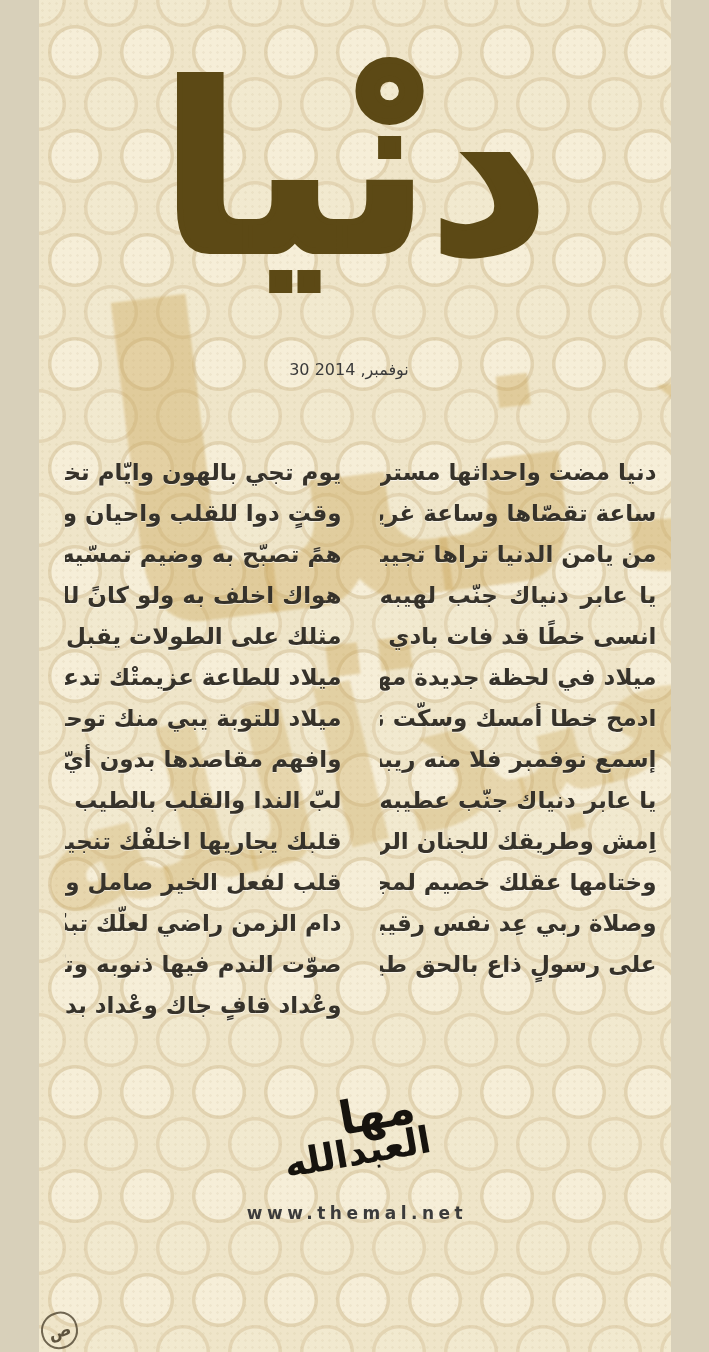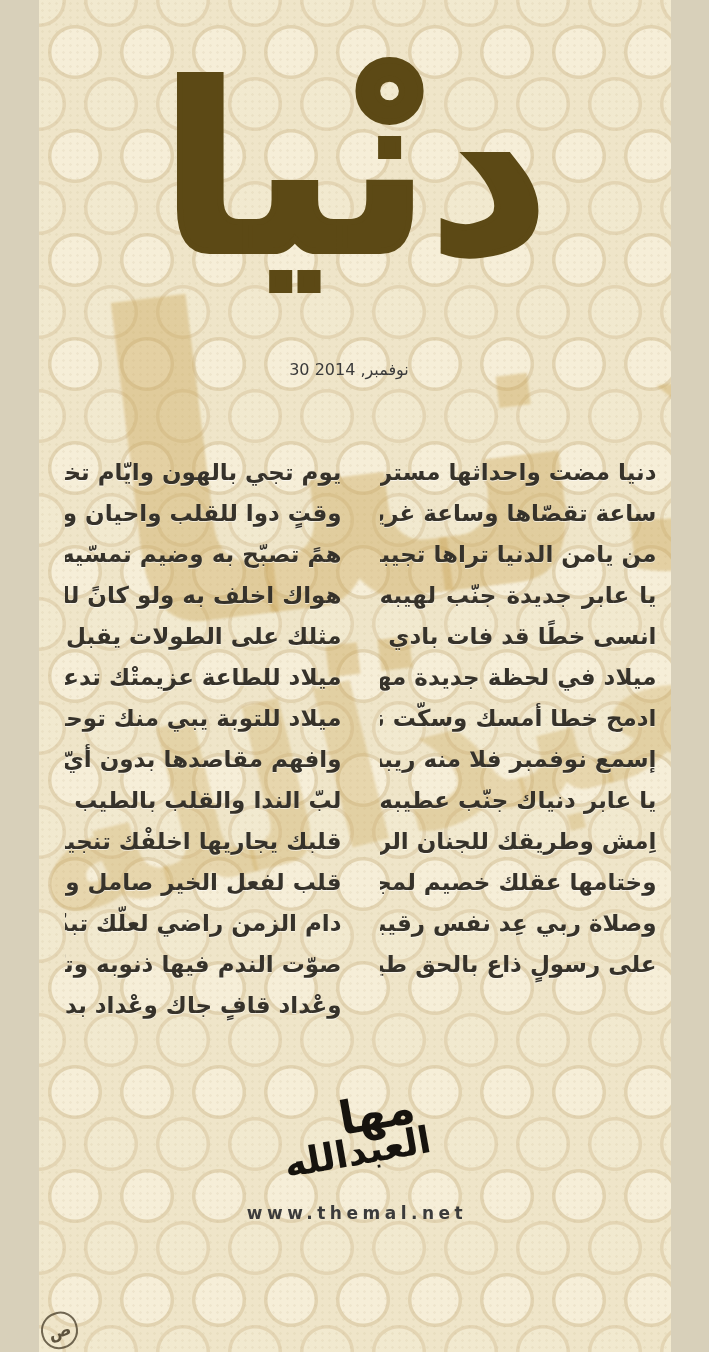--- a/index.html
+++ b/index.html
@@ -121,21 +121,21 @@
 
   <div class="poem">
     <div class="poem-col">
 
         <div class="line">دنيا مضت واحداثها مستريبه</div>
 
         <div class="line">ساعة تقصّاها وساعة غريبه</div>
 
         <div class="line">من يامن الدنيا تراها تجيبه</div>
 
-        <div class="line">يا عابر جديدة جنّب لهيبه</div>
+        <div class="line">يا عابر دنياك جنّب لهيبه</div>
 
         <div class="line">انسى خطًا قد فات بادي مغيبه</div>
 
         <div class="line">ميلاد في لحظة جديدة مهيبه</div>
 
         <div class="line">ادمح خطا أمسك وسكّت نحيبه</div>
 
         <div class="line">إسمع نوفمبر فلا منه ريبه</div>
 
 

